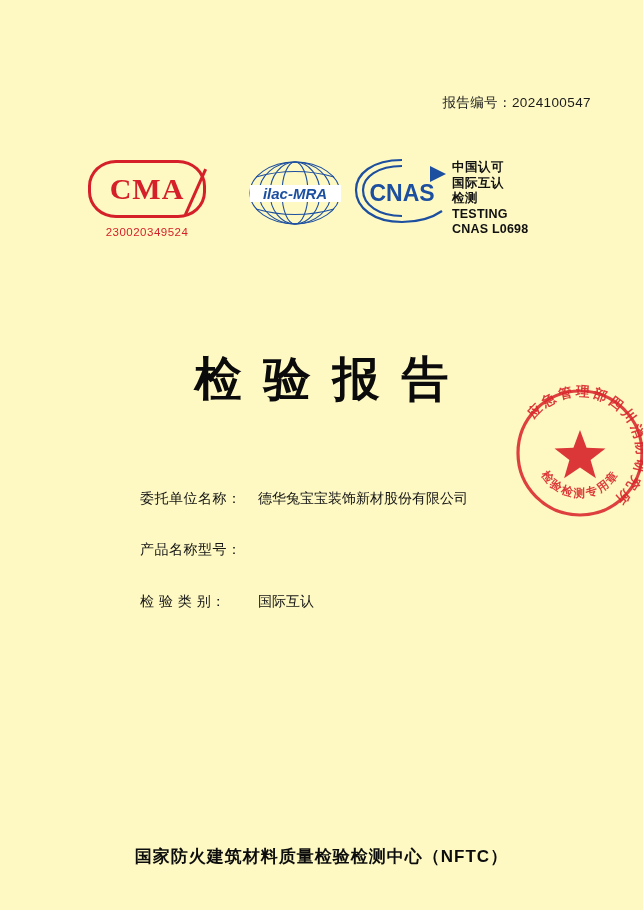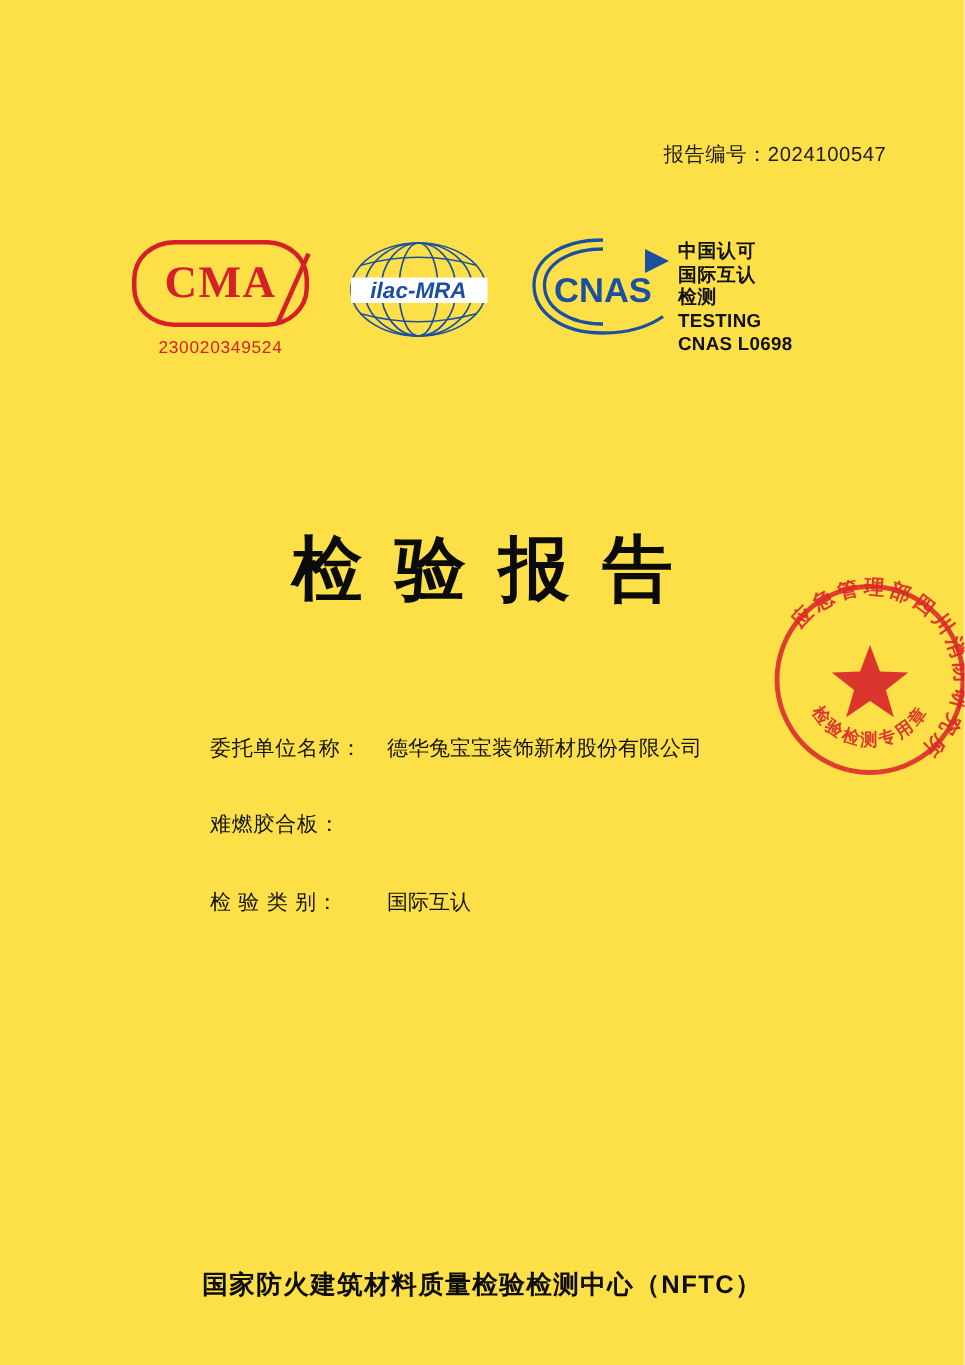--- a/index.html
+++ b/index.html
@@ -12,21 +12,21 @@
     height: 910px;
     position: relative;
     font-family: "Liberation Sans", sans-serif;
     color: #111;
     overflow: hidden;
   }
 
   .page {
     position: absolute;
     inset: 0;
-    background: #fde047;
+    background: #fef9c3;
   }
 
   
   .report-no {
     position: absolute;
     top: 94px;
     right: 52px;
     font-size: 13.5px;
     letter-spacing: 0.4px;
     color: #1b1b1b;
@@ -85,21 +85,21 @@
     font-size: 11.5px;
     color: #d5202a;
     letter-spacing: 0.5px;
     text-align: center;
     width: 118px;
   }
 
   
   .ilac {
     position: absolute;
-    left: 232px;
+    left: 248px;
     top: 8px;
     width: 95px;
     height: 70px;
   }
   .ilac svg { display: block; }
 
   
   .cnas {
     position: absolute;
     left: 352px;
@@ -283,21 +283,21 @@
   <div class="info">
 
     <div class="info-row">
       <div class="info-label">委托单位名称：</div>
       <div class="info-value">
         <span>德华兔宝宝装饰新材股份有限公司</span>
       </div>
     </div>
 
     <div class="info-row">
-      <div class="info-label">难燃胶合板：</div>
+      <div class="info-label">产品名称型号：</div>
     </div>
 
     <div class="info-row">
       <div class="info-label">检 验 类 别：</div>
       <div class="info-value">
         <span>国际互认</span>
       </div>
     </div>
   </div>
 

